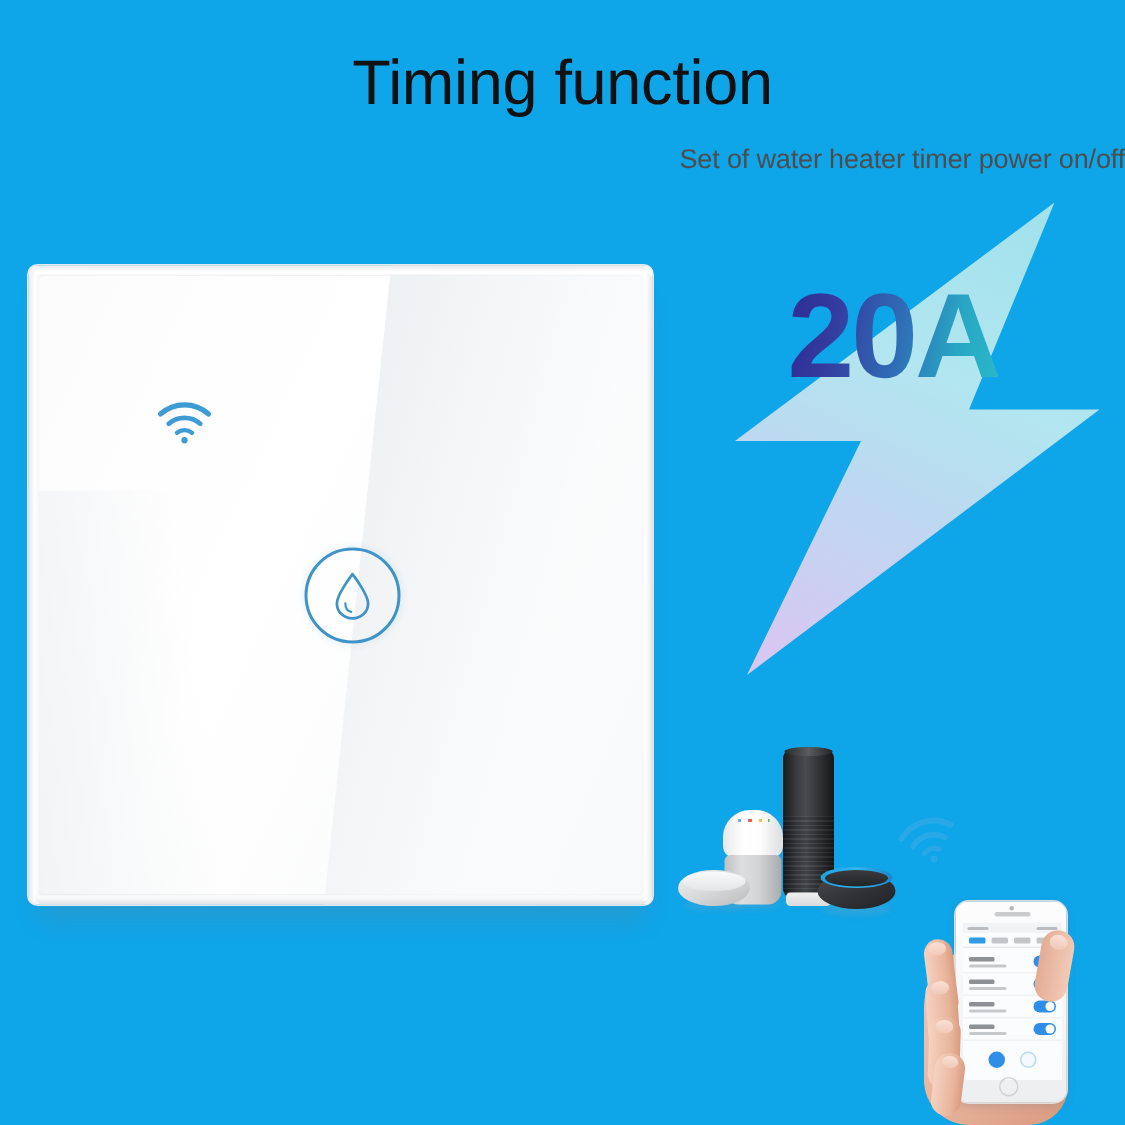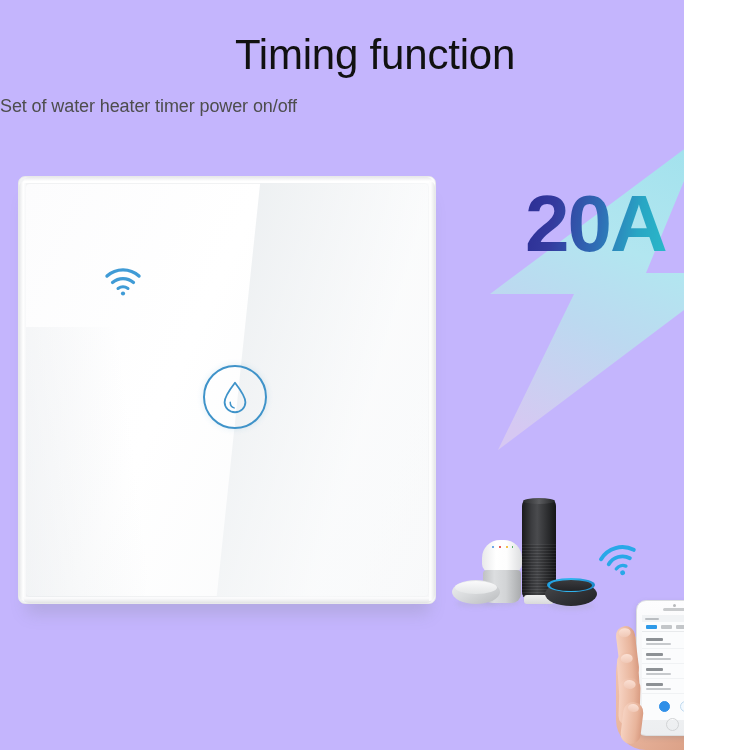--- a/index.html
+++ b/index.html
@@ -6,23 +6,23 @@
     margin: 0;
     padding: 0;
     background: #ffffff;
   }
   body {
     font-family: "Liberation Sans", sans-serif;
   }
 
   .canvas {
     position: relative;
-    width: 684px;
+    width: 750px;
     height: 750px;
-    background: #c4b5fd;
+    background: #0ea5e9;
     overflow: hidden;
   }
 
   
   .title {
     position: absolute;
     left: 0;
     top: 32px;
     width: 750px;
     text-align: center;
@@ -30,21 +30,21 @@
     font-weight: 400;
     color: #111111;
     letter-spacing: -0.2px;
     line-height: 1.1;
   }
   .subtitle {
     position: absolute;
     left: 0;
     top: 96px;
     width: 750px;
-    text-align: left;
+    text-align: right;
     font-size: 18px;
     font-weight: 300;
     color: #4d4d4d;
     letter-spacing: -0.1px;
   }
 
   
   .panel-wrap {
     position: absolute;
     left: 18px;

